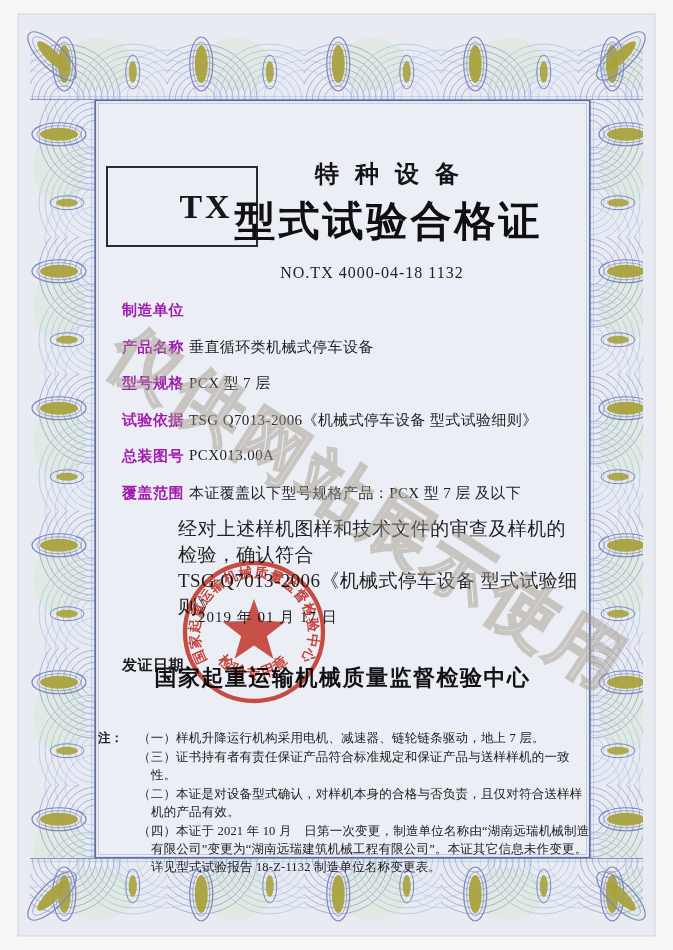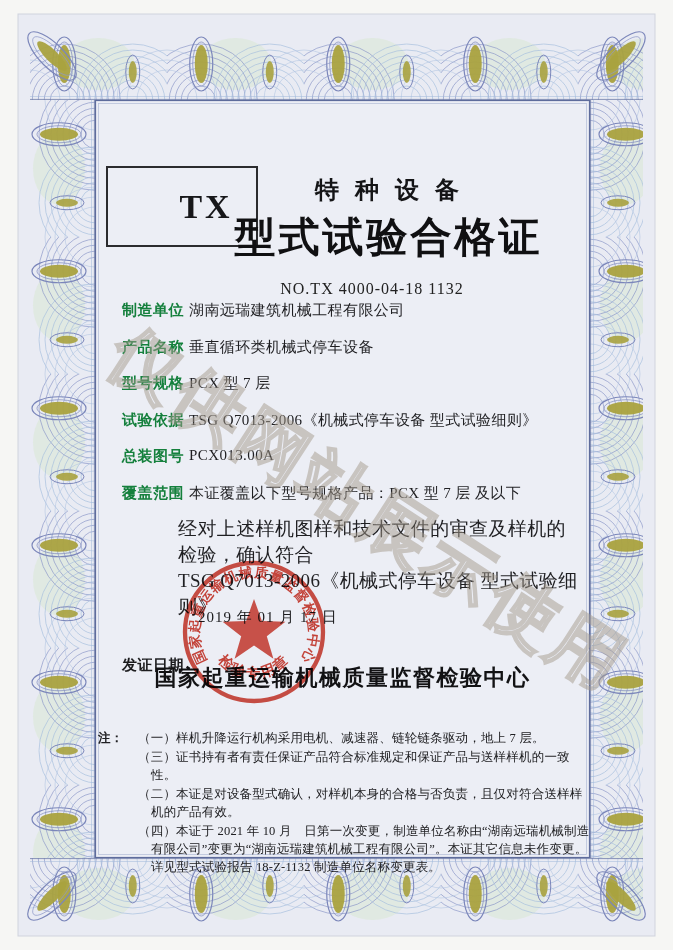--- a/index.html
+++ b/index.html
@@ -23,28 +23,28 @@
   
   .tx-box{
     left:106px;top:166px;width:100px;height:77px;
     border:2px solid #2b2b2e;
     display:flex;align-items:center;justify-content:center;
     font-size:34px;font-weight:700;letter-spacing:3px;color:#17171a;padding-left:48px;
   }
 
   
   .header{left:203px;top:158px;width:368px;text-align:center;}
-  .t-small{font-size:24px;font-weight:600;letter-spacing:16px;padding-left:16px;color:#141416;margin-top:16px;}
+  .t-small{font-size:24px;font-weight:600;letter-spacing:16px;padding-left:16px;color:#141416;}
   .t-large{font-size:41px;font-weight:600;letter-spacing:3px;padding-left:3px;margin-top:4px;color:#101012;}
   .cert-no{font-size:16px;font-weight:500;letter-spacing:1px;margin-top:15px;padding-right:30px;color:#222;}
 
   
   .fields{left:122px;top:301px;width:450px;}
   .f-row{display:flex;align-items:flex-start;height:36.6px;font-size:15px;}
-  .f-label{flex:none;width:62px;font-weight:600;letter-spacing:0.5px;color:#15803d;}
+  .f-label{flex:none;width:62px;font-weight:600;letter-spacing:0.5px;color:#a21caf;}
   .f-value{margin-left:5px;letter-spacing:0.4px;color:#1f1f22;white-space:nowrap;}
 
   .conclusion{left:178px;top:516px;width:400px;font-size:19px;line-height:26px;letter-spacing:0.4px;color:#1f1f22;}
 
   .date-row{left:122px;top:608px;display:flex;font-size:15px;}
   .date-label{font-weight:600;letter-spacing:0.5px;margin-top:48px;}
   .date-value{margin-left:14px;letter-spacing:1px;}
 
   .authority{left:95px;top:663px;width:495px;text-align:center;
     font-size:22px;font-weight:700;letter-spacing:1.5px;color:#121214;}
@@ -145,21 +145,20 @@
 
     <div class="abs header">
       <div class="t-small">特种设备</div>
       <div class="t-large">型式试验合格证</div>
       <div class="cert-no">NO.TX 4000-04-18 1132</div>
     </div>
 
     <div class="abs fields">
       <div class="f-row">
         <span class="f-label">制造单位</span>
-        <span class="f-value">湖南远瑞建筑机械工程有限公司</span>
       </div>
       <div class="f-row">
         <span class="f-label">产品名称</span>
         <span class="f-value">垂直循环类机械式停车设备</span>
       </div>
       <div class="f-row">
         <span class="f-label">型号规格</span>
         <span class="f-value">PCX 型 7 层</span>
       </div>
       <div class="f-row">

